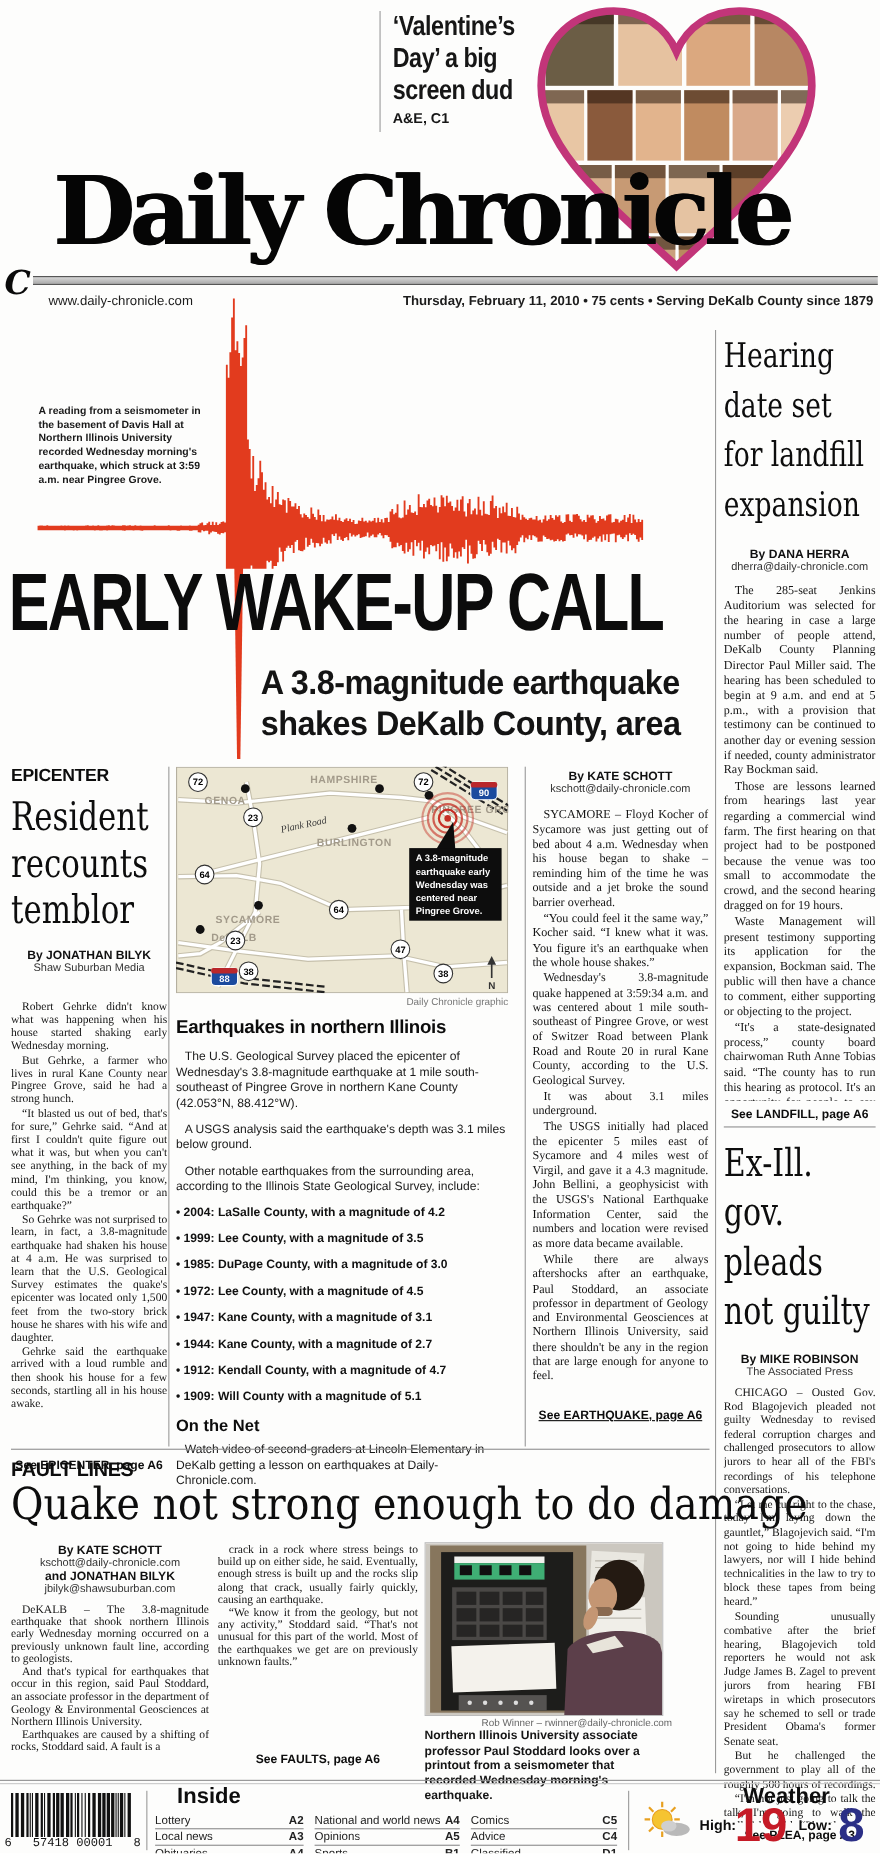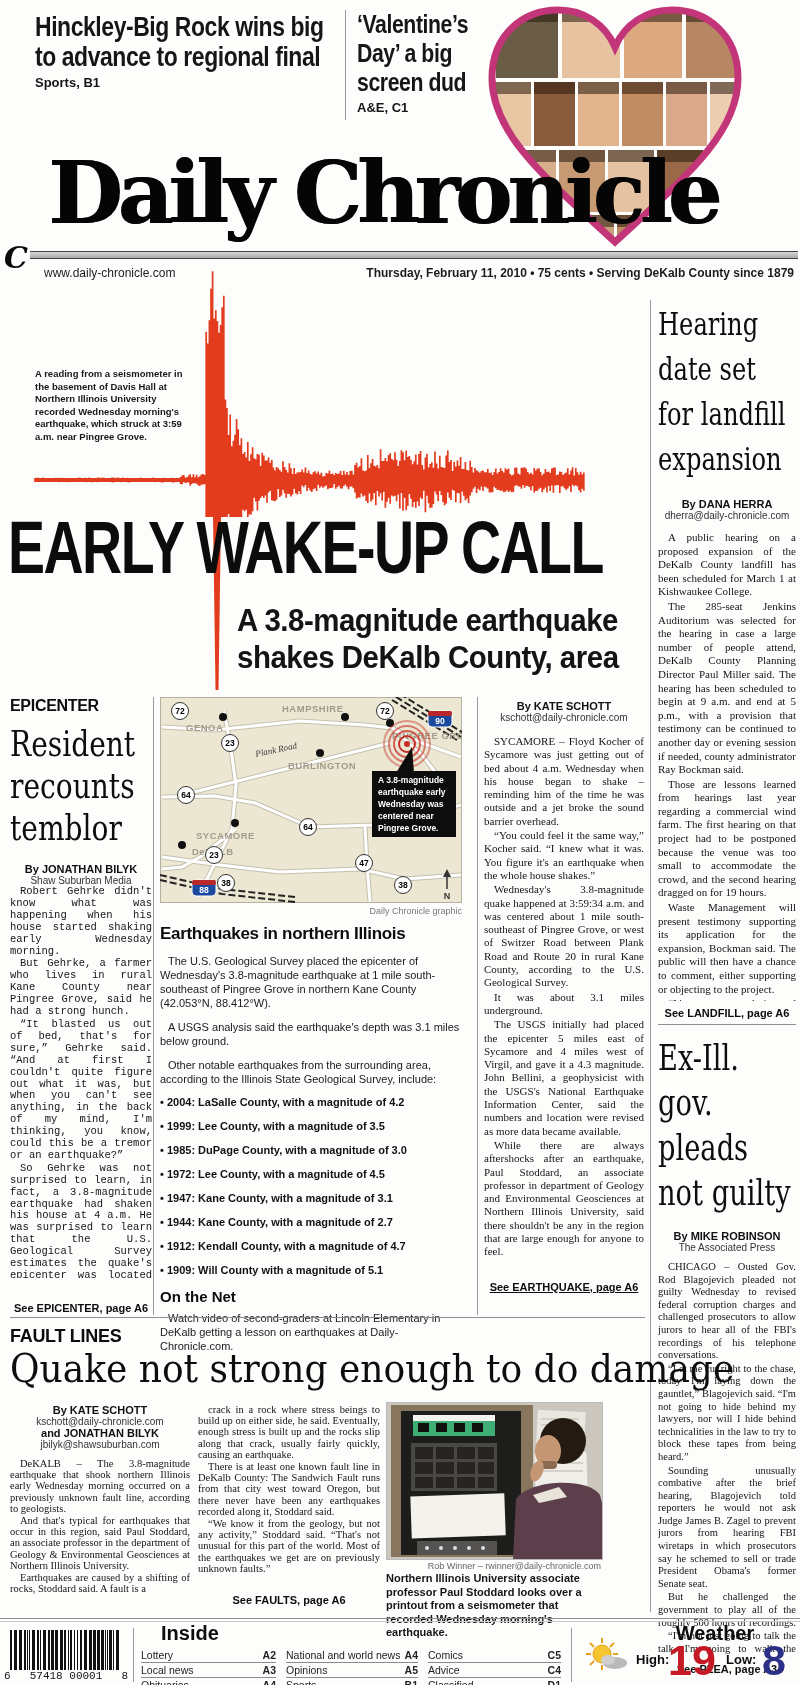--- a/index.html
+++ b/index.html
@@ -60,25 +60,20 @@
   .whigh{font-weight:bold;font-size:43px;color:#c51a26;font-family:"Liberation Sans",sans-serif;}
   .wlow{font-weight:bold;font-size:43px;color:#2b2f86;}
   .bardigits{display:flex;justify-content:space-between;font-family:"Liberation Mono",monospace;
              font-size:11px;color:#111;}
 </style>
 </head>
 <body>
 
 <div class="page">
 
-  <div class="abs" style="left:35px;top:12px;width:310px;">
-    <div class="teaser-head"><span>Hinckley-Big Rock wins big</span><br>
-    <span>to advance to regional final</span></div>
-    <div class="teaser-sec">Sports, B1</div>
-  </div>
   <div class="abs vrule" style="left:345px;top:10px;height:110px;"></div>
   <div class="abs" style="left:357px;top:10px;width:130px;">
     <div class="teaser-head" style="font-size:25px;line-height:29px;">
       <span>‘Valentine’s</span><br>
       <span>Day’ a big</span><br>
       <span>screen dud</span>
     </div>
     <div class="teaser-sec">A&amp;E, C1</div>
   </div>
 
@@ -148,21 +143,21 @@
 
   <div class="abs vrule" style="left:153px;top:697px;height:618px;"></div>
   <div class="abs vrule" style="left:477px;top:697px;height:618px;"></div>
   <div class="abs vrule" style="left:650px;top:300px;height:1312px;"></div>
 
   <div class="col" style="left:10px;top:697px;width:142px;height:618px;">
     <div class="kicker">EPICENTER</div>
     <div class="headline" style="font-size:36px;line-height:42px;margin:8px 0 14px;width:180px;">Resident recounts temblor</div>
     <div class="byline">By JONATHAN BILYK</div>
     <div class="emailline">Shaw Suburban Media</div>
-    <div class="bodycopy" style="font-size:10.5px;line-height:11.9px;margin-top:0;height:392px;font-family:Liberation Mono, monospace;">
+    <div class="bodycopy" style="font-size:10.5px;line-height:11.9px;margin-top:24px;height:392px;">
         <p>Robert Gehrke didn't know what was happening when his house started shaking early Wednesday morning.</p>
         <p>But Gehrke, a farmer who lives in rural Kane County near Pingree Grove, said he had a strong hunch.</p>
         <p>“It blasted us out of bed, that's for sure,” Gehrke said. “And at first I couldn't quite figure out what it was, but when you can't see anything, in the back of my mind, I'm thinking, you know, could this be a tremor or an earthquake?”</p>
         <p>So Gehrke was not surprised to learn, in fact, a 3.8-magnitude earthquake had shaken his house at 4 a.m. He was surprised to learn that the U.S. Geological Survey estimates the quake's epicenter was located only 1,500 feet from the two-story brick house he shares with his wife and daughter.</p>
         <p>Gehrke said the earthquake arrived with a loud rumble and then shook his house for a few seconds, startling all in his house awake.</p>
       </div>
     <div class="jump" style="margin-top:24px;">See EPICENTER, page A6</div>
   </div>
 
   <svg class="abs" style="left:160px;top:697px;" width="302" height="206" viewBox="0 0 302 206">
@@ -329,21 +324,20 @@
         <p>While there are always aftershocks after an earthquake, Paul Stoddard, an associate professor in department of Geology and Environmental Geosciences at Northern Illinois University, said there shouldn't be any in the region that are large enough for anyone to feel.</p>
       </div>
     <div class="jump" style="margin-top:6px;text-decoration:underline;">See EARTHQUAKE, page A6</div>
   </div>
 
   <div class="col" style="left:658px;top:302px;width:138px;">
     <div class="headline" style="font-size:31px;line-height:45px;width:176px;">Hearing date set for landfill expansion</div>
     <div class="byline" style="margin-top:16px;">By DANA HERRA</div>
     <div class="emailline">dherra@daily-chronicle.com</div>
     <div class="bodycopy" style="font-size:11px;line-height:13.6px;margin-top:10px;height:470px;">
-        <p>A public hearing on a proposed expansion of the DeKalb County landfill has been scheduled for March 1 at Kishwaukee College.</p>
         <p>The 285-seat Jenkins Auditorium was selected for the hearing in case a large number of people attend, DeKalb County Planning Director Paul Miller said. The hearing has been scheduled to begin at 9 a.m. and end at 5 p.m., with a provision that testimony can be continued to another day or evening session if needed, county administrator Ray Bockman said.</p>
         <p>Those are lessons learned from hearings last year regarding a commercial wind farm. The first hearing on that project had to be postponed because the venue was too small to accommodate the crowd, and the second hearing dragged on for 19 hours.</p>
         <p>Waste Management will present testimony supporting its application for the expansion, Bockman said. The public will then have a chance to comment, either supporting or objecting to the project.</p>
         <p>“It's a state-designated process,” county board chairwoman Ruth Anne Tobias said. “The county has to run this hearing as protocol. It's an opportunity for people to say what they think about the landfill.”</p>
       </div>
     <div class="jump" style="margin-top:6px;">See LANDFILL, page A6</div>
   </div>
   <div class="abs hrule" style="left:658px;top:1024px;width:138px;"></div>
   <div class="col" style="left:658px;top:1036px;width:138px;">
     <div class="headline" style="font-size:35px;line-height:45px;width:178px;">Ex-Ill. gov. pleads not guilty</div>
@@ -370,21 +364,20 @@
     <div class="emailline">jbilyk@shawsuburban.com</div>
     <div class="bodycopy" style="font-size:10.5px;line-height:11.2px;margin-top:8px;height:150px;">
         <p>DeKALB – The 3.8-magnitude earthquake that shook northern Illinois early Wednesday morning occurred on a previously unknown fault line, according to geologists.</p>
         <p>And that's typical for earthquakes that occur in this region, said Paul Stoddard, an associate professor in the department of Geology &amp; Environmental Geosciences at Northern Illinois University.</p>
         <p>Earthquakes are caused by a shifting of rocks, Stoddard said. A fault is a</p>
       </div>
   </div>
   <div class="col" style="left:198px;top:1404px;width:182px;height:212px;">
     <div class="bodycopy" style="font-size:10.5px;line-height:11.2px;height:186px;">
         <p>crack in a rock where stress beings to build up on either side, he said. Eventually, enough stress is built up and the rocks slip along that crack, usually fairly quickly, causing an earthquake.</p>
-        <p>There is at least one known fault line in DeKalb County: The Sandwich Fault runs from that city west toward Oregon, but there never have been any earthquakes recorded along it, Stoddard said.</p>
         <p>“We know it from the geology, but not any activity,” Stoddard said. “That's not unusual for this part of the world. Most of the earthquakes we get are on previously unknown faults.”</p>
       </div>
     <div class="jump" style="margin-top:4px;">See FAULTS, page A6</div>
   </div>
 
   <svg class="abs" style="left:386px;top:1402px;border:1px solid #bbb;" width="215" height="156" viewBox="0 0 215 156">
     <rect width="215" height="156" fill="#cbc7bf"></rect>
     <rect x="150" y="8" width="48" height="34" fill="#e9e7e0" transform="rotate(3 174 25)"></rect>
     <rect x="148" y="50" width="52" height="40" fill="#f0eee8" transform="rotate(-2 174 70)"></rect>
     <g stroke="#b9b5ab" stroke-width="1">
@@ -427,21 +420,21 @@
       </g>
     <g>
       <path d="M126,156 L129,96 C142,76 202,74 213,92 L215,100 L215,156 Z" fill="#5c3f4a"></path>
       <circle cx="176" cy="38" r="23" fill="#241a12"></circle>
       <ellipse cx="161" cy="48" rx="13" ry="16" fill="#c49673"></ellipse>
       <rect x="150" y="58" width="20" height="8" rx="4" fill="#8a6a50"></rect>
       <polygon points="146,92 172,84 180,94 152,100" fill="#e8e4da"></polygon>
       <ellipse cx="150" cy="68" rx="6" ry="11" fill="#c49673" transform="rotate(20 150 68)"></ellipse>
     </g>
   </svg>
-  <div class="abs photo-credit" style="left:386px;top:1561px;width:215px;">Rob Winner – rwinner@daily-chronicle.com</div>
+  <div class="abs photo-credit" style="left:396px;top:1561px;width:215px;">Rob Winner – rwinner@daily-chronicle.com</div>
   <div class="abs photo-caption" style="left:386px;top:1572px;width:215px;">Northern Illinois University associate professor Paul Stoddard looks over a printout from a seismometer that recorded Wednesday morning's earthquake.</div>
 
   <div class="abs hrule" style="left:0;top:1618px;width:800px;"></div>
   <div class="abs hrule" style="left:0;top:1621px;width:800px;background:#c9c9c9;"></div>
 
   <svg class="abs" style="left:8px;top:1630px;" width="116" height="40" viewBox="0 0 116 40">
       <g id="barcode-bars" fill="#111">
         <rect x="2" y="0" width="2" height="40"></rect>
         <rect x="6" y="0" width="3" height="40"></rect>
         <rect x="11" y="0" width="3" height="40"></rect>

